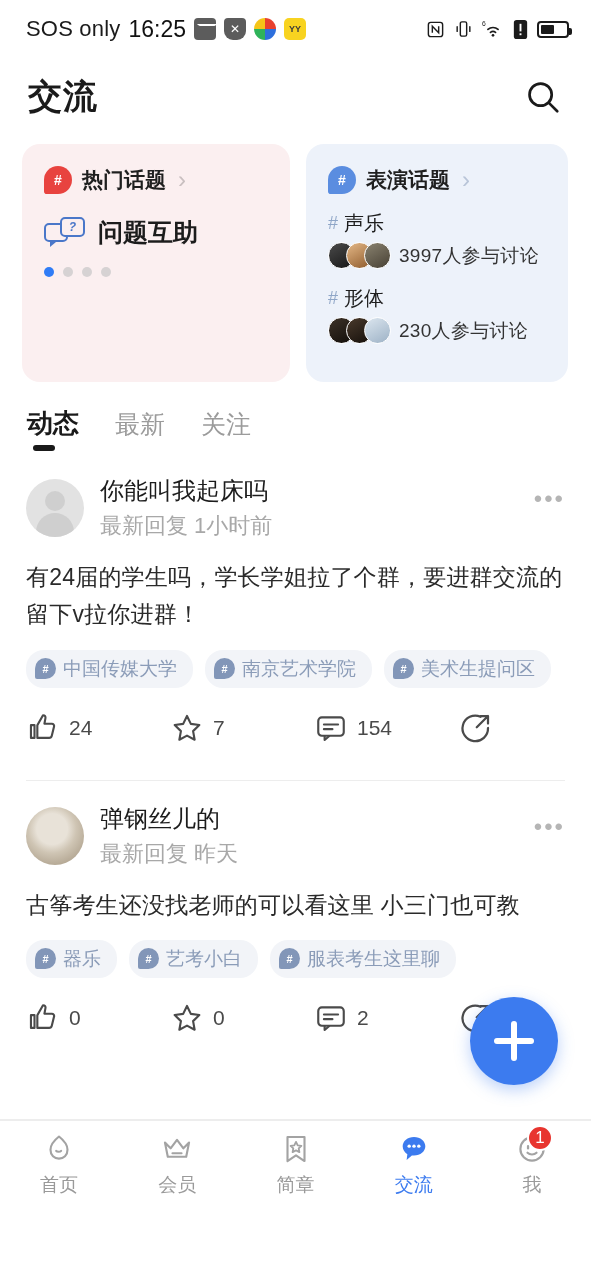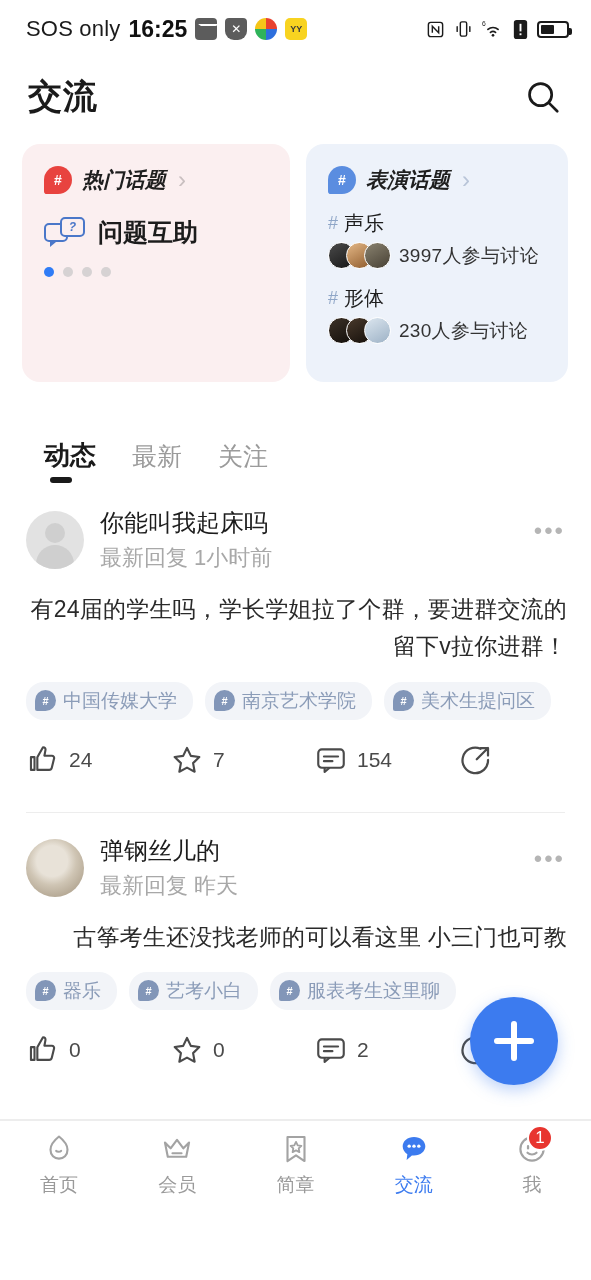--- a/index.html
+++ b/index.html
@@ -11,21 +11,21 @@
   }
   #app { position: relative; width: 591px; height: 1208px; background: #fff; border-radius: 10px; }
 
   
   .statusbar {
     height: 58px; display: flex; align-items: center;
     padding: 0 22px 0 26px; justify-content: space-between;
   }
   .sb-left { display: flex; align-items: center; gap: 8px; }
   .sb-text { font-size: 22px; color: #1b1b1b; letter-spacing: .2px; }
-  .sb-clock { font-size: 23px; color: #111; font-weight: 700; }
+  .sb-clock { font-size: 23px; color: #111; font-weight: 400; }
   .sb-ico { width: 22px; height: 22px; display: inline-block; border-radius: 4px; }
   .ico-mail { background: #5c5c5c; border-radius: 4px; position: relative; }
   .ico-mail:after {
     content:""; position:absolute; left:3px; top:6px; width:16px; height:9px;
     border-top: 2px solid #fff; border-left:2px solid #fff; border-right:2px solid #fff;
     clip-path: polygon(0 0, 100% 0, 50% 70%);
   }
   .ico-shield { background:#5c5c5c; border-radius: 4px 4px 9px 9px; position: relative;}
   .ico-shield:after{ content:"✕"; position:absolute; inset:0; color:#fff; font-size:12px;
     display:flex; align-items:center; justify-content:center; }
@@ -56,21 +56,21 @@
   .card-blue { width: 262px; height: 238px; background:#EDF2FA; }
 
   .card-head { display:flex; align-items:center; gap:10px; }
   .hash-badge {
     width: 28px; height: 28px; border-radius: 50% 50% 50% 10%;
     display:flex; align-items:center; justify-content:center;
     color:#fff; font-size:14px; font-weight:bold; flex: none;
   }
   .hash-red { background:#e8433f; }
   .hash-blue { background:#5a8de0; }
-  .card-head-title { font-size: 21px; font-weight: bold; color:#1f1f1f;font-style:italic; }
+  .card-head-title { font-size: 21px; font-weight: bold; color:#1f1f1f; }
   .chev { color:#c9bfc0; font-size: 24px; font-weight: 300; margin-left:2px; }
   .chev-b { color:#b9c5d8; }
 
   .qa-row { display:flex; align-items:center; gap:12px; margin-top: 22px; }
   .qa-icon { width:42px; height:32px; position:relative; flex:none; }
   .qa-icon .b1 {
     position:absolute; left:0; top:6px; width:24px; height:19px;
     border:2.4px solid #4a77c9; border-radius:5px; background:#FBEFF0;
   }
   .qa-icon .b1:after{ content:""; position:absolute; left:4px; bottom:-7px; width:0;height:0;
@@ -97,21 +97,21 @@
   .dots i.on { background:#2f7cf6; }
 
   .topic-line { margin-top: 16px; }
   .topic-name { display:flex; align-items:center; gap:6px; }
   .topic-hash { color:#8fa6c7; font-size:18px; font-weight:500; }
   .topic-label { font-size:20px; font-weight:normal; color:#1d1d1d; }
   .topic-part { display:flex; align-items:center; gap:8px; margin-top:5px; }
   .topic-part .part-text { font-size:19px; }
 
   
-  .tabs { display:flex; align-items:flex-end; gap: 36px; padding: 24px 0 0 44px; margin-top: 32px; }
+  .tabs { display:flex; align-items:flex-end; gap: 36px; padding: 24px 0 0 27px; }
   .tab { font-size:25px; color:#9b9b9b; position:relative; padding-bottom:12px; }
   .tab.active { color:#1a1a1a; font-weight:bold; font-size:26px; }
   .tab.active:after {
     content:""; position:absolute; left:6px; bottom:2px; width:22px; height:6px;
     background:#1a1a1a; border-radius:3px;
   }
 
   
   .post { padding: 6px 24px 12px 26px; }
   .post-head { display:flex; align-items:center; gap:16px; padding-top: 16px; position:relative; }
@@ -123,21 +123,21 @@
   .avatar.ph:before {
     content:""; position:absolute; left:50%; bottom:0; transform:translateX(-50%);
     width:38px; height:24px; border-radius:19px 19px 0 0; background:#cfcfcf;
   }
   .avatar.cat { background: radial-gradient(circle at 45% 38%, #e8e2d8 0 32%, #cfc5b4 50%, #9d8e78 100%); }
   .post-meta { display:flex; flex-direction:column; gap:4px; }
   .post-user { font-size:24px; color:#1c1c1c; }
   .post-time { font-size:22px; color:#a8a8a8; }
   .more-btn { position:absolute; right:2px; top:26px; color:#b5b5b5; font-size:24px; letter-spacing:2px; }
 
-  .post-body { font-size: 23px; color:#2a2a2a; line-height: 1.62; padding-top: 18px; letter-spacing:.2px;text-align:right; }
+  .post-body { font-size: 23px; color:#2a2a2a; line-height: 1.62; padding-top: 18px; letter-spacing:.2px; }
 
   .tagrow { display:flex; flex-wrap:wrap; gap:12px; padding-top: 16px; }
   .tag {
     display:flex; align-items:center; gap:7px;
     background:#F2F4F8; border-radius:18px; padding: 6px 16px 6px 9px;
   }
   .tag-hash {
     width:21px; height:21px; border-radius:50% 50% 50% 10%; background:#8296b8;
     color:#fff; font-size:11px; font-weight:bold; display:flex; align-items:center; justify-content:center; flex:none;
   }

